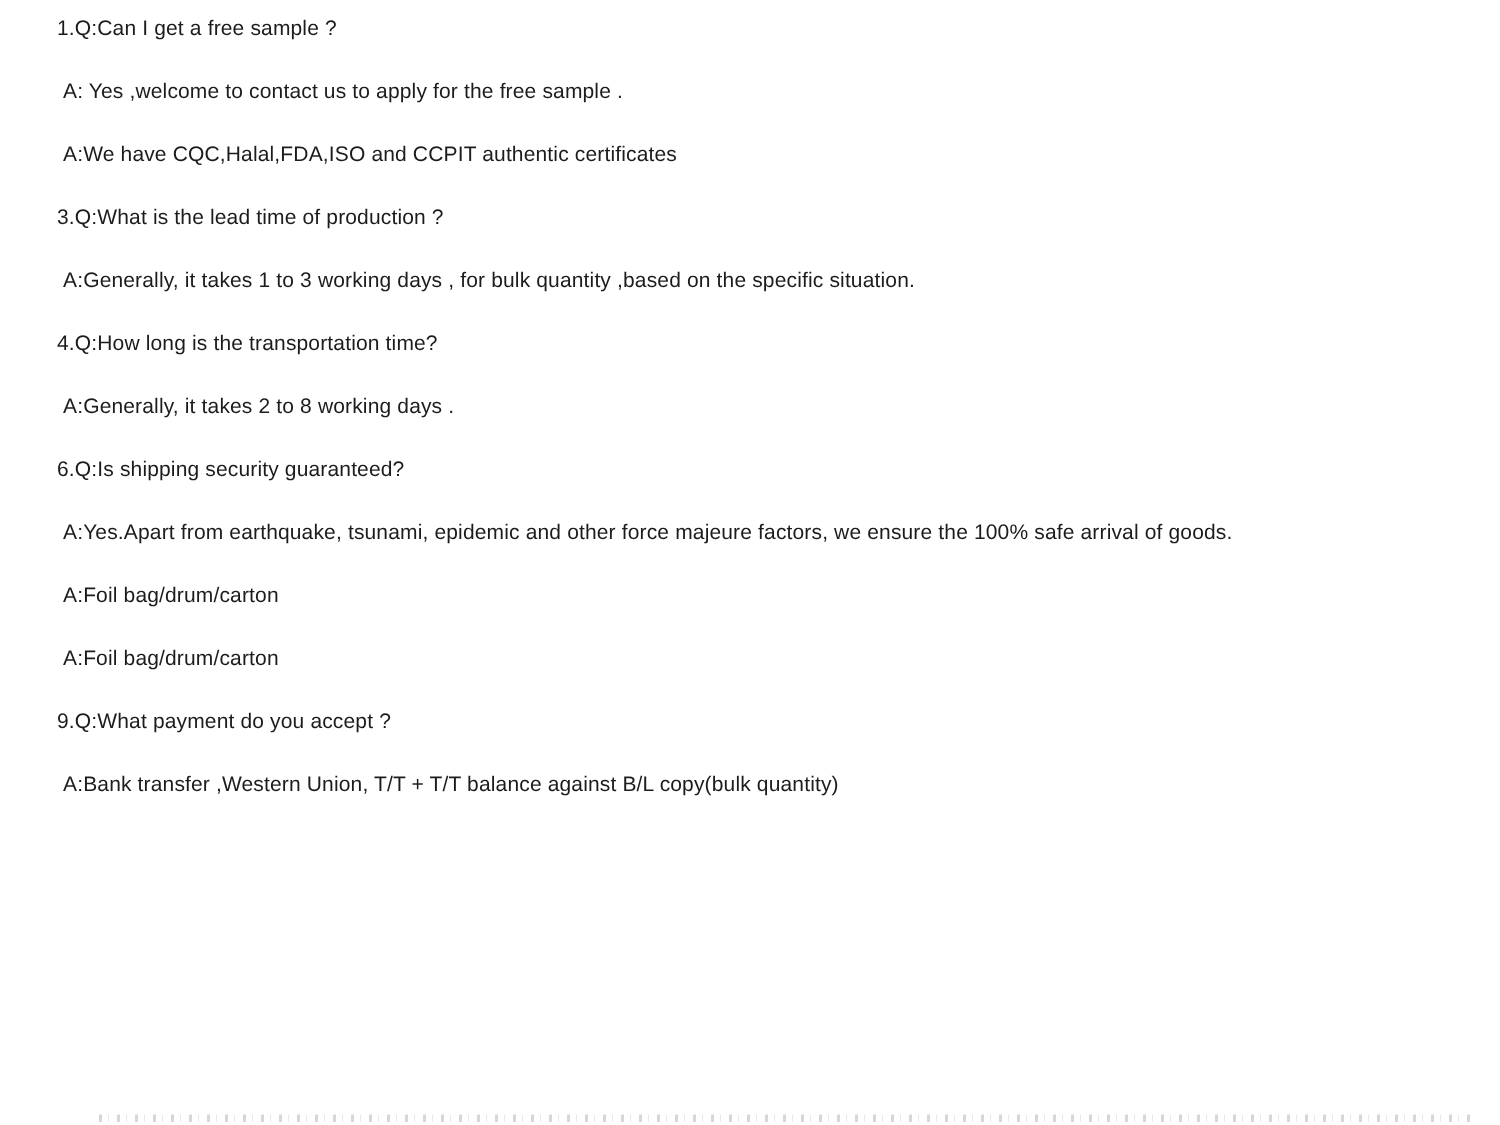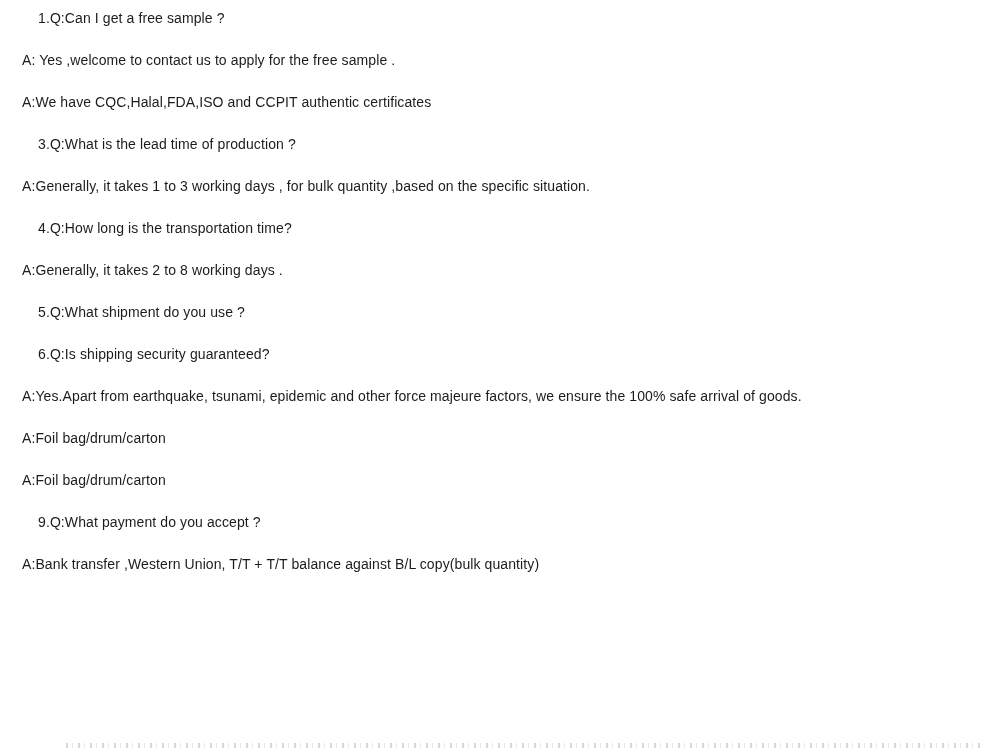--- a/index.html
+++ b/index.html
@@ -23,21 +23,21 @@
   }
   .line {
     height: 42px;
     display: flex;
     align-items: center;
     font-size: 14px;
     letter-spacing: 0.1px;
     white-space: pre;
   }
   .q-line { padding-left: 38px; }
-  .a-line { padding-left: 22px; }
+  .a-line { padding-left: 42px; }
   
   .clip-strip {
     position: absolute;
     top: 743px;
     left: 66px;
     width: 916px;
     height: 5px;
     opacity: 0.55;
     background: repeating-linear-gradient(
       90deg,
@@ -66,21 +66,20 @@
     <div class="line q-line">3.Q:What is the lead time of production ?</div>
     <div class="line a-line">A:Generally, it takes 1 to 3 working days , for bulk quantity ,based on the specific situation.</div>
   </div>
 
   <div>
     <div class="line q-line">4.Q:How long is the transportation time?</div>
     <div class="line a-line">A:Generally, it takes 2 to 8 working days .</div>
   </div>
 
   <div>
-    <div class="line q-line">5.Q:What shipment do you use ?</div>
   </div>
 
   <div>
     <div class="line q-line">6.Q:Is shipping security guaranteed?</div>
     <div class="line a-line">A:Yes.Apart from earthquake, tsunami, epidemic and other force majeure factors, we ensure the 100% safe arrival of goods.</div>
   </div>
 
   <div>
     <div class="line a-line">A:Foil bag/drum/carton</div>
   </div>

